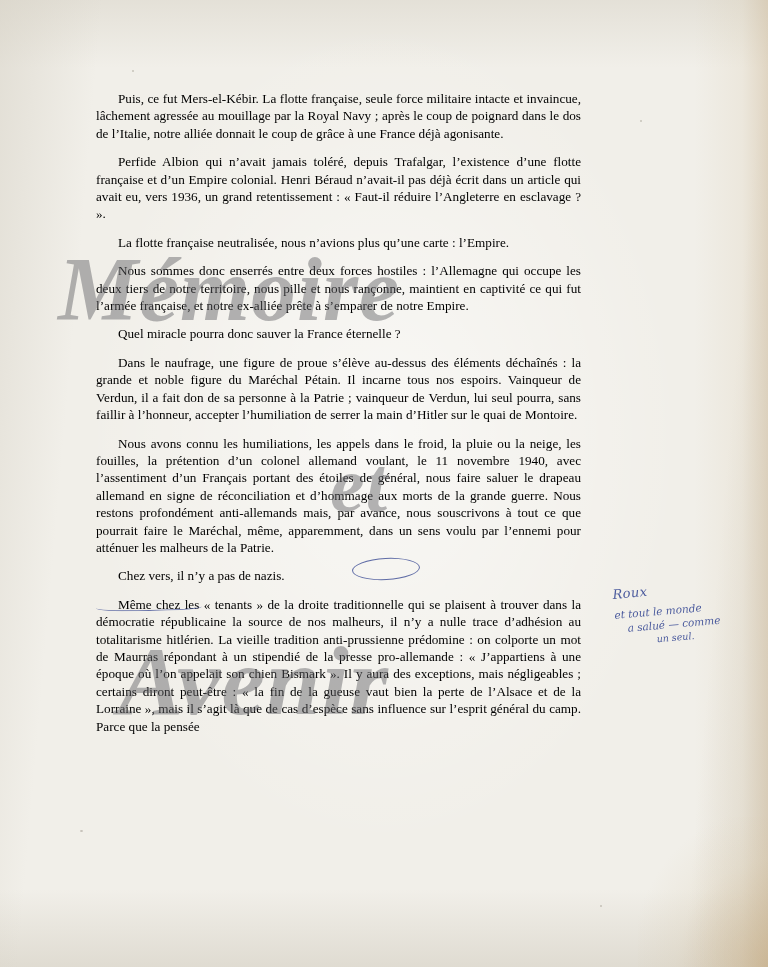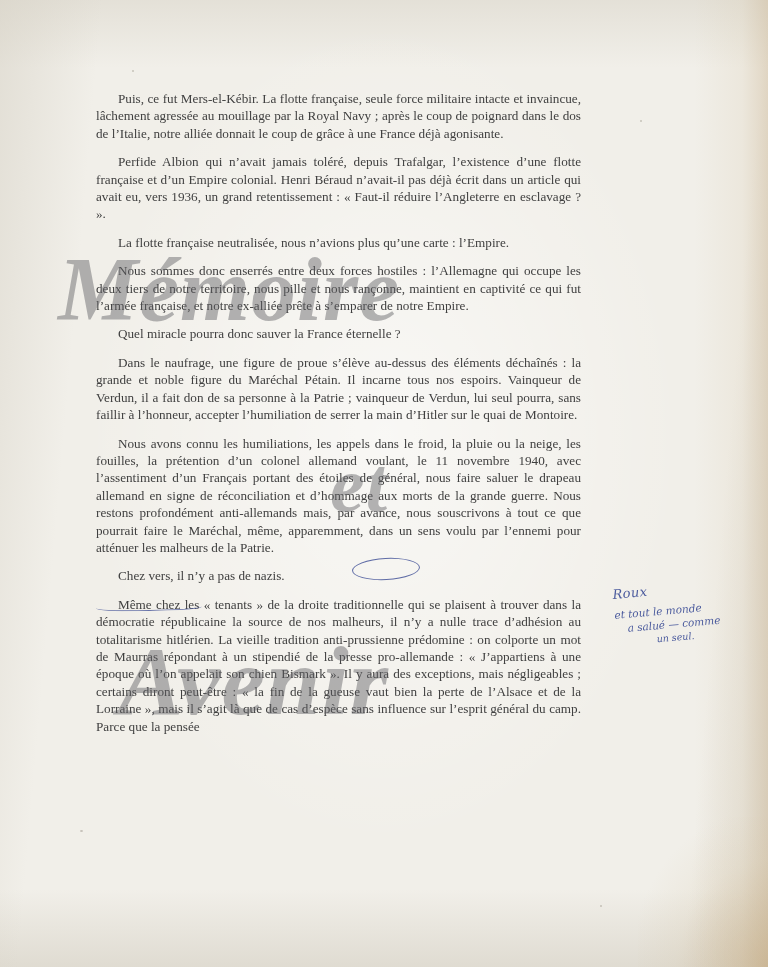--- a/index.html
+++ b/index.html
@@ -51,21 +51,21 @@
     pointer-events: none;
   }
 
   .text-col {
     position: absolute;
     left: 96px;
     top: 90px;
     width: 485px;
     font-size: 13.2px;
     line-height: 17.4px;
-    color: #404040;
+    color: #000000;
     text-align: justify;
     text-justify: inter-word;
     -webkit-font-smoothing: antialiased;
   }
   .para {
     margin: 0 0 11px 0;
     text-indent: 22px;
     hyphens: manual;
   }
   .para:last-child { margin-bottom: 10px; font-family: Liberation Serif, serif; }

